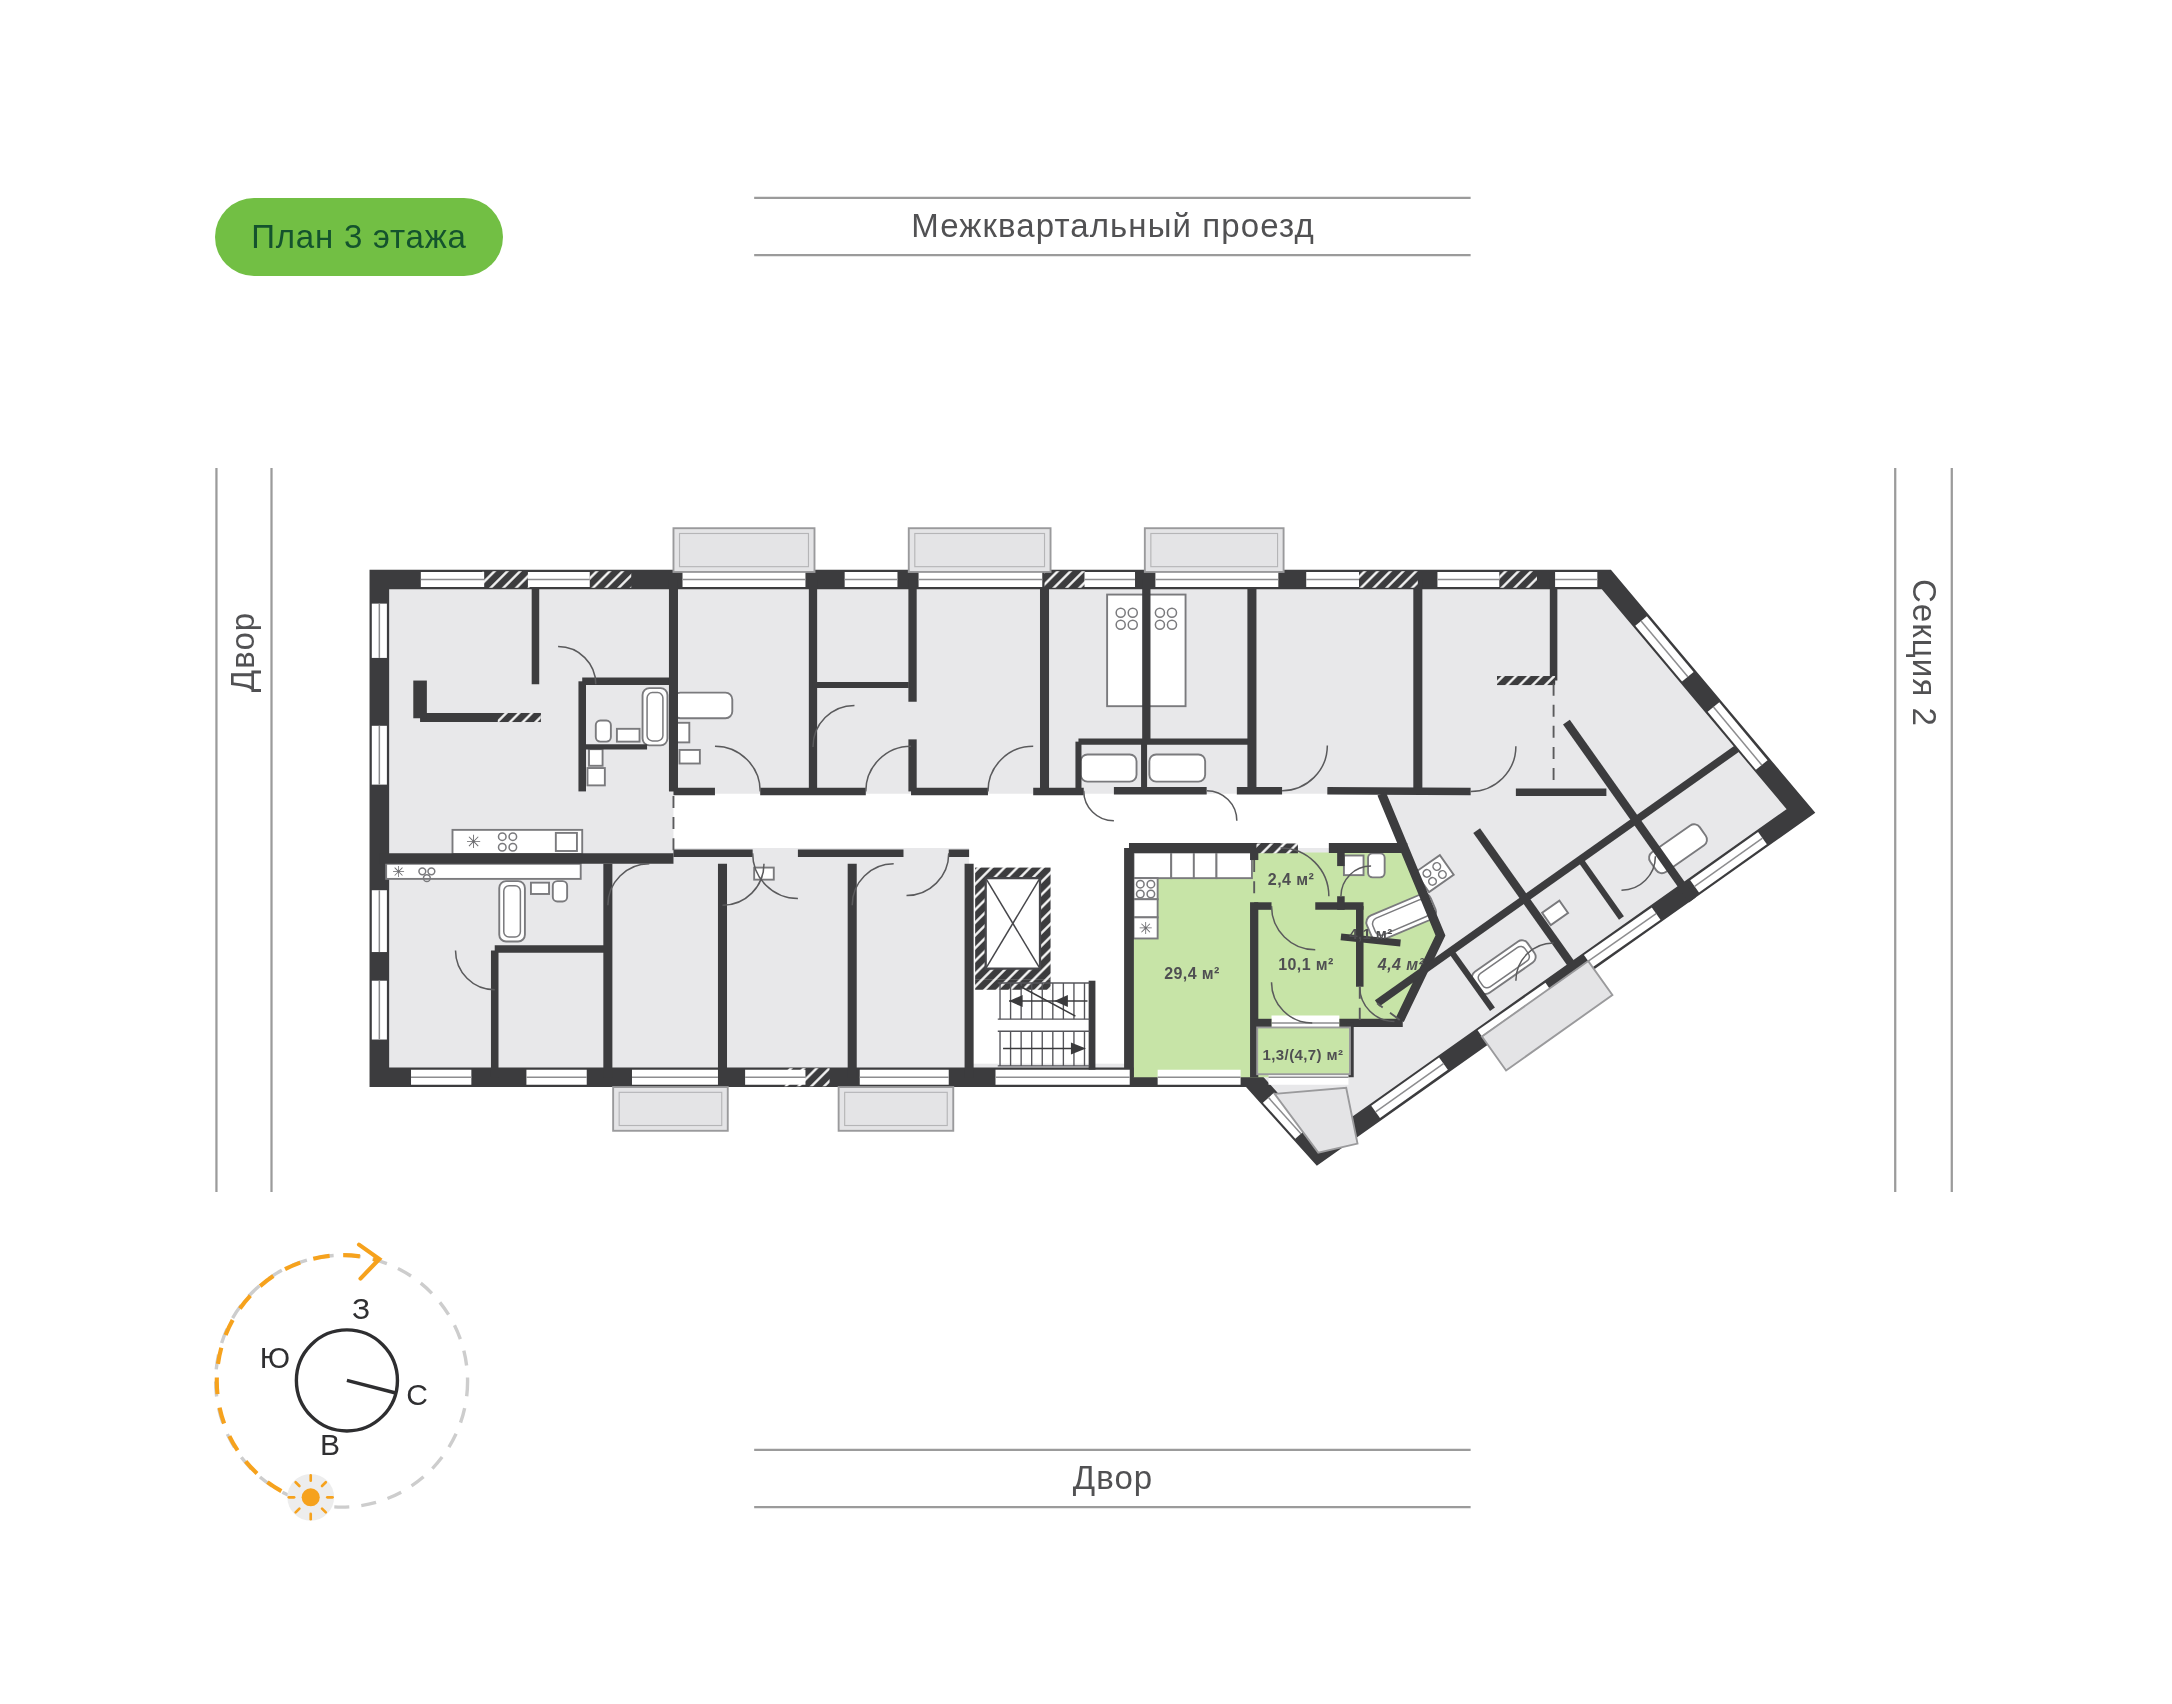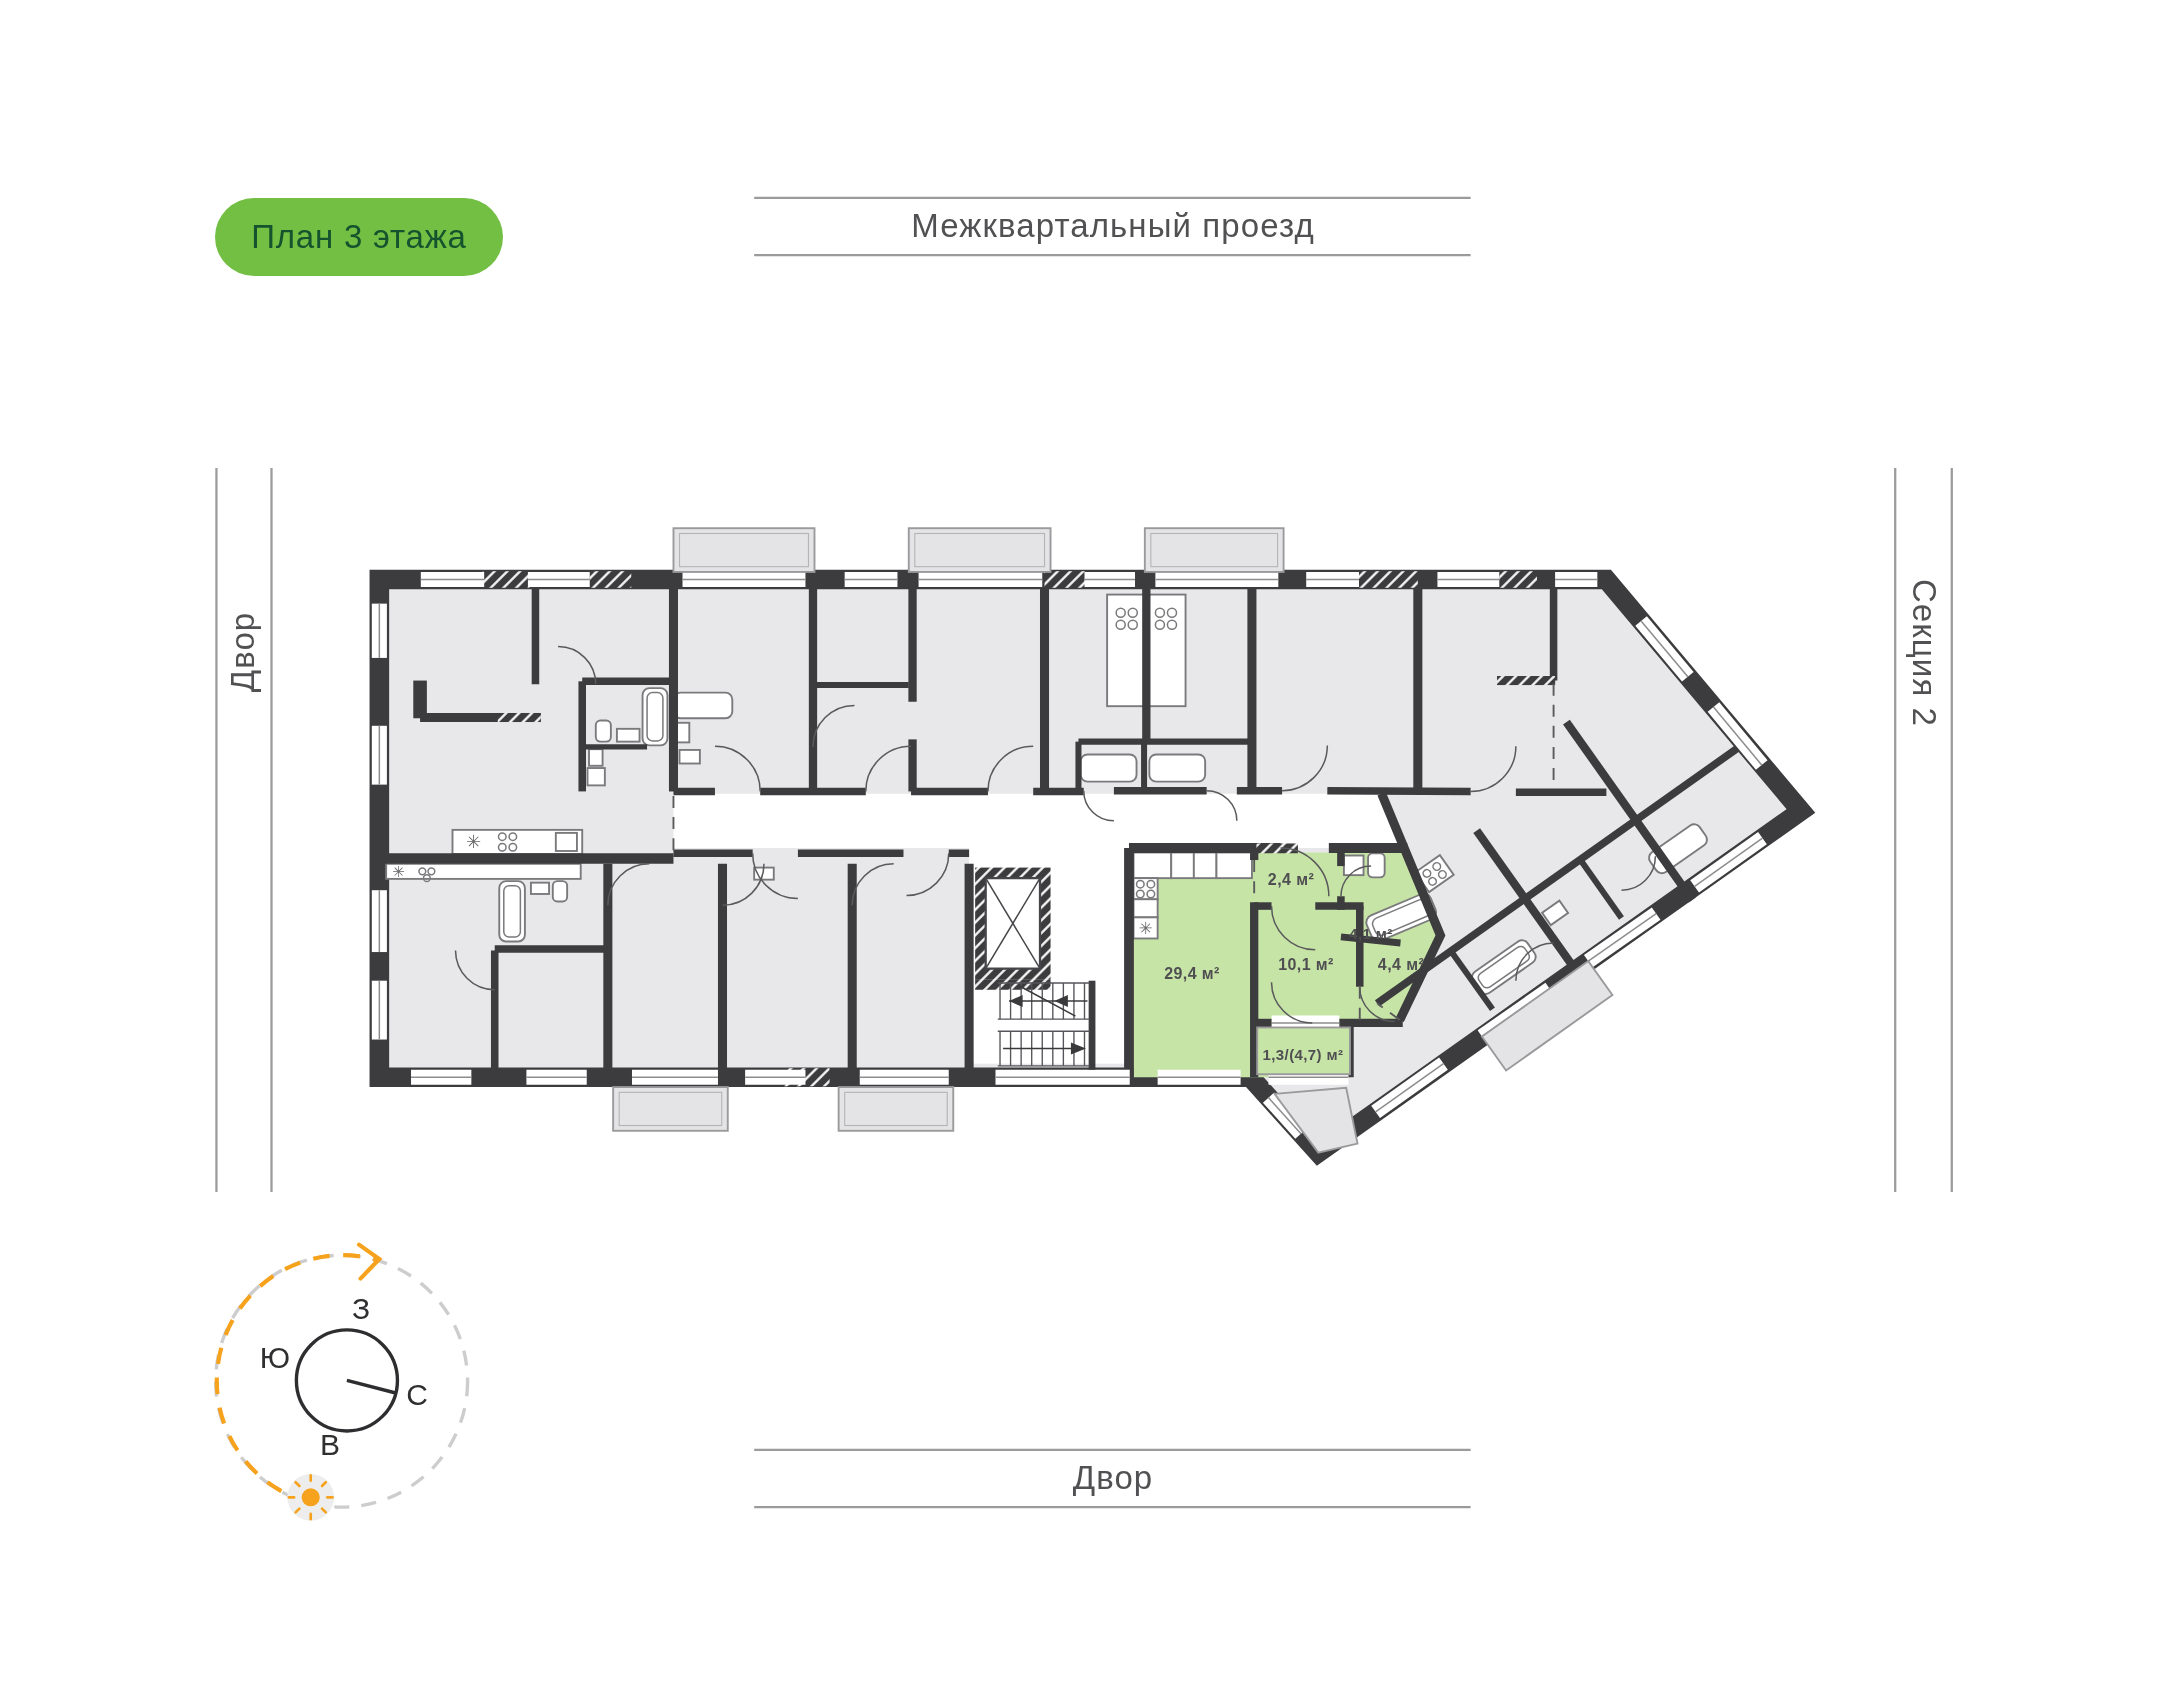--- a/index.html
+++ b/index.html
@@ -428,21 +428,21 @@
 
 <div class="badge" style="background: rgb(114, 191, 68);">План 3 этажа</div>
 
 <div class="ovl street" style="left:1113px;top:226px;">Межквартальный проезд</div>
 <div class="ovl street vleft" style="left:243px;top:652px;">Двор</div>
 <div class="ovl street" style="left:1113px;top:1478px;">Двор</div>
 <div class="ovl street vright" style="left:1924px;top:653px;">Секция 2</div>
 
 <div class="ovl area-label" style="left:1192px;top:974px;">29,4 м²</div>
 <div class="ovl area-label" style="left:1306px;top:965px;">10,1 м²</div>
-<div class="ovl area-label" style="left:1401px;top:965px;">4,4 м²</div>
+<div class="ovl area-label" style="left:1401px;top:965px;font-style:italic;">4,4 м²</div>
 <div class="ovl area-label" style="left:1291px;top:880px;">2,4 м²</div>
 <div class="ovl area-label small" style="left:1371px;top:889px;margin-top:44px;">4,1 м²</div>
 <div class="ovl area-label small" style="left:1303px;top:1054px;">1,3/(4,7) м²</div>
 
 <div class="ovl compass-letter" style="left:361px;top:1309px;">З</div>
 <div class="ovl compass-letter" style="left:275px;top:1358px;">Ю</div>
 <div class="ovl compass-letter" style="left:417px;top:1395px;">С</div>
 <div class="ovl compass-letter" style="left:330px;top:1445px;">В</div>
 
 </div>

